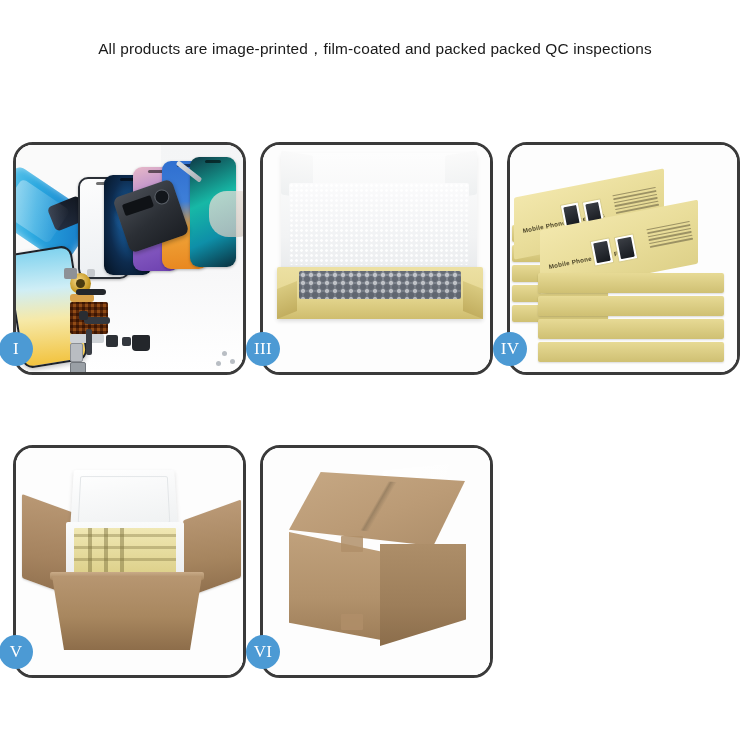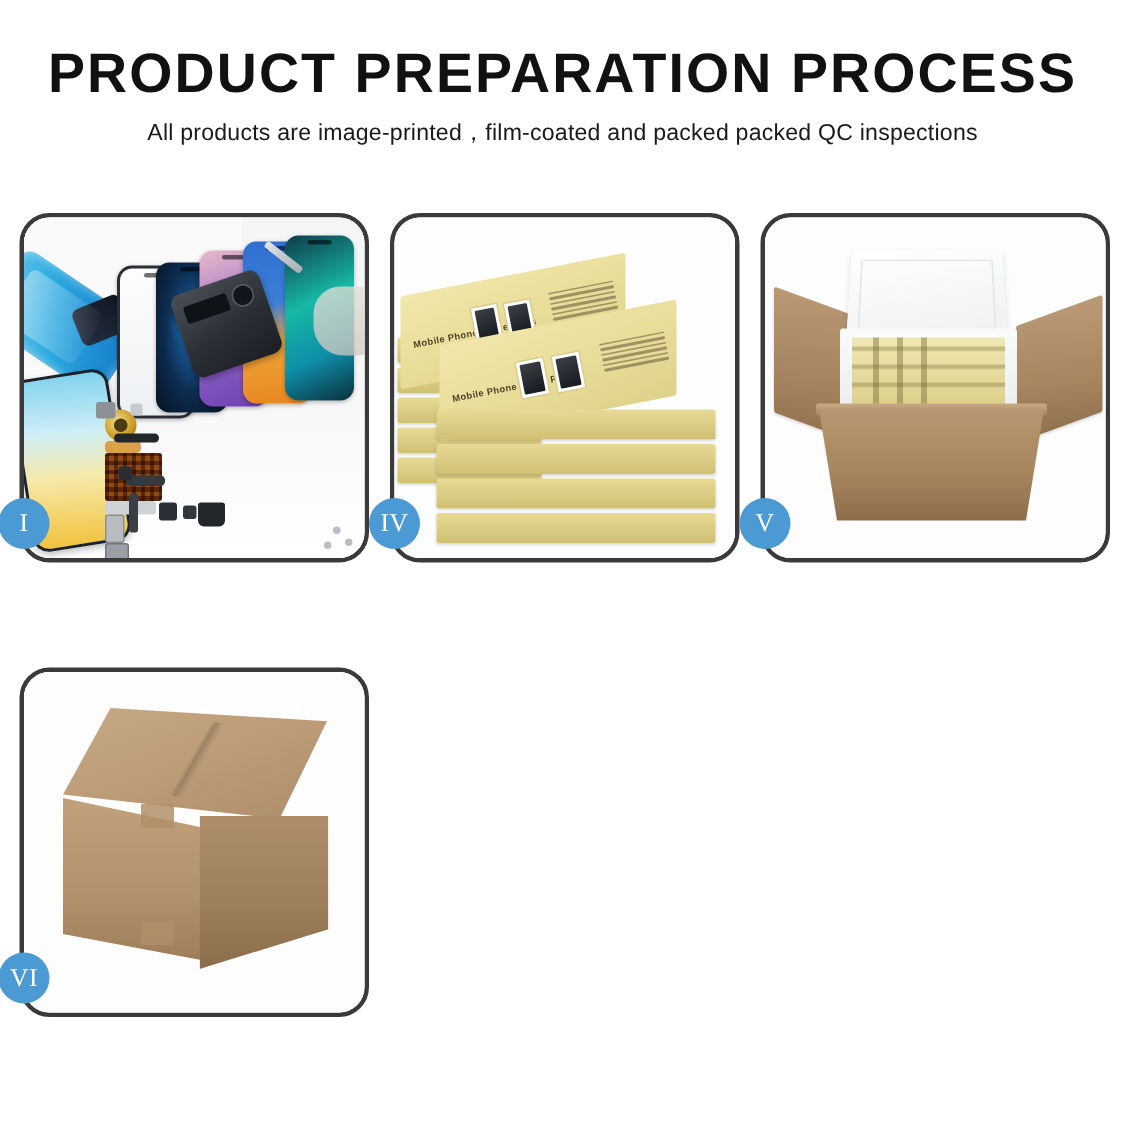--- a/index.html
+++ b/index.html
@@ -300,21 +300,20 @@
   .c-shine{position:absolute;left:120px;top:18px;width:90px;height:22px;
       background:linear-gradient(110deg,rgba(255,255,255,.8),rgba(255,255,255,0));
       transform:rotate(-6deg);border-radius:4px;}
 </style>
 </head>
 <body>
 
 <div class="page">
 
   <div class="header">
-    <div class="title">PRODUCT PREPARATION PROCESS</div>
     <div class="subtitle">All products are image-printed，film-coated and packed packed QC inspections</div>
   </div>
 
   <div class="grid">
 
     <div class="panel">
       <div class="panel-clip">
         <div class="p1-bg"></div>
         <div class="p1-white-card"></div>
 
@@ -361,20 +360,37 @@
         <div class="tweez"></div>
         <div class="hand"></div>
         <div class="screw" style="left:206px;top:206px;"></div>
         <div class="screw" style="left:214px;top:214px;"></div>
         <div class="screw" style="left:200px;top:216px;"></div>
       </div>
       <div class="badge">I</div>
     </div>
 
 
+    <div class="panel">
+      <div class="panel-clip">
+        <div class="p3-bg"></div>
+        <div class="tray-lid">
+          <div class="tray-lid-flapL"></div>
+          <div class="tray-lid-flapR"></div>
+        </div>
+        <div class="foam"></div>
+        <div class="tray">
+          <div class="tray-front"></div>
+          <div class="tray-cutL"></div>
+          <div class="tray-cutR"></div>
+        </div>
+        <div class="greybubbles"></div>
+      </div>
+      <div class="badge">III</div>
+    </div>
 
     <div class="panel">
       <div class="panel-clip">
         <div class="p4-bg"></div>
         <div class="stackwrap">
 
           <div class="bx bx-side" style="left:0px;  top:64px;  width:96px; height:17px;"></div>
           <div class="bx bx-side" style="left:0px;  top:84px;  width:96px; height:17px;"></div>
           <div class="bx bx-side" style="left:0px;  top:104px; width:96px; height:17px;"></div>
           <div class="bx bx-side" style="left:0px;  top:124px; width:96px; height:17px;"></div>

